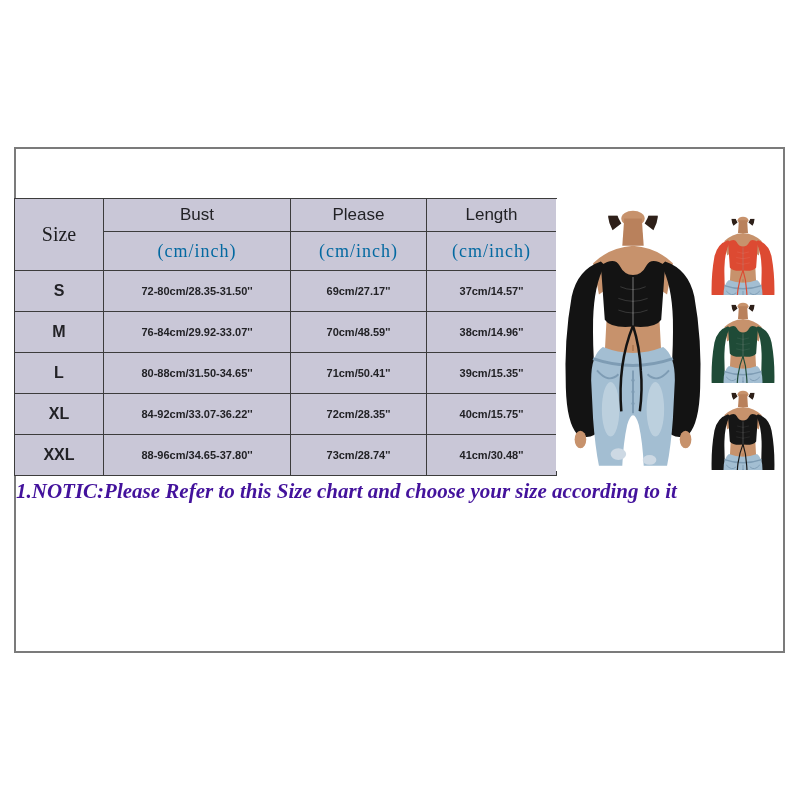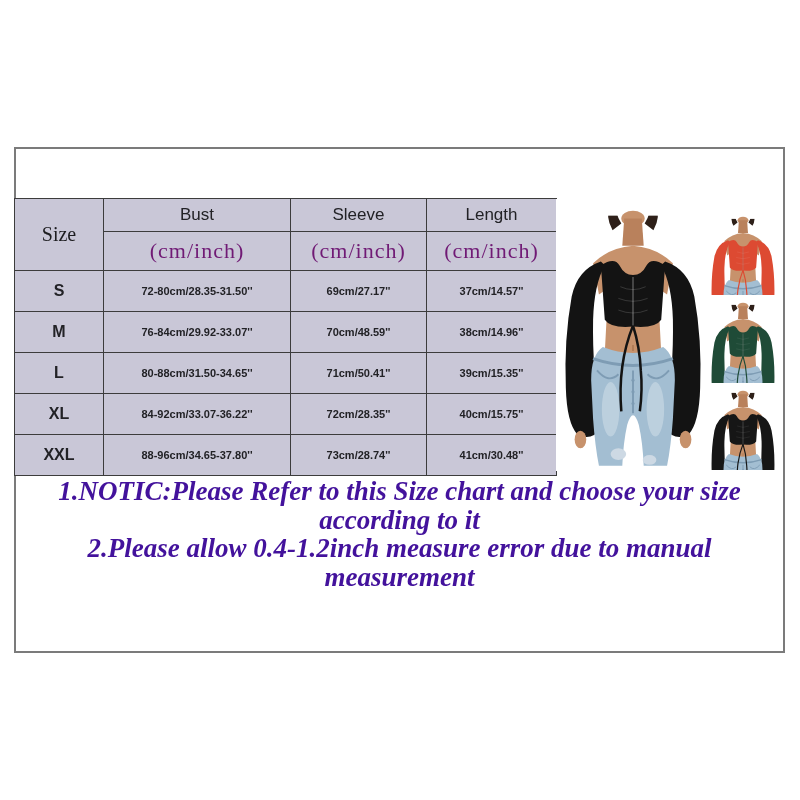--- a/index.html
+++ b/index.html
@@ -24,27 +24,27 @@
     border:1.6px solid #3c3c3c;background:var(--cellbg,#c9c7d7);
     text-align:center;vertical-align:middle;padding:0;overflow:hidden;white-space:nowrap;
   }
   tr.hrow1 td{height:32px;}
   tr.hrow2 td{height:38px;}
   tr.drow td{height:40px;}
   td.sizehead{
     font-family:"Liberation Serif",serif;font-size:20px;color:#1d1d20;font-weight:400;
   }
   td.colhead{font-size:17px;font-weight:400;color:#222226;}
-  td.unit{font-family:"Liberation Serif",serif;font-size:22px;color:#701a75;letter-spacing:1px;}
+  td.unit{font-family:"Liberation Serif",serif;font-size:18px;color:#0369a1;letter-spacing:1px;}
   td.szc{font-size:16px;font-weight:700;color:#222226;}
   td.val{font-size:11px;font-weight:700;color:#222226;}
   .notes{
     position:absolute;left:0;top:328px;width:100%;
-    text-align:center;font-family:"Liberation Serif",serif;
-    font-style:italic;font-weight:700;font-size:27px;line-height:28.5px;
+    font-family:"Liberation Serif",serif;
+    font-style:italic;font-weight:700;font-size:21px;line-height:28.5px;
   }
   .photos{
     position:absolute;left:540px;top:50px;width:227px;height:272px;overflow:hidden;background:#fff;
   }
   .fig{position:absolute;overflow:hidden;}
   .fig svg{display:block;}
   .fig-main{left:4px;top:4px;width:146px;height:266px;}
   .fig-red{left:148px;top:14px;width:78px;height:82px;}
   .fig-green{left:148px;top:100px;width:78px;height:84px;}
   .fig-black{left:148px;top:188px;width:78px;height:83px;}
@@ -109,21 +109,21 @@
       <colgroup>
         <col style="width:89px">
           <col style="width:187px">
           <col style="width:136px">
           <col style="width:130px">
       </colgroup>
       <tbody>
           <tr class="hrow1">
         <td class="sizehead" rowspan="2">Size</td>
         <td class="colhead">Bust</td>
-        <td class="colhead">Sleeve</td>
+        <td class="colhead">Please</td>
         <td class="colhead">Length</td>
       </tr>
       <tr class="hrow2">
         <td class="unit">(cm/inch)</td>
         <td class="unit">(cm/inch)</td>
         <td class="unit">(cm/inch)</td>
       </tr>
       <tr class="drow">
         <td class="szc">S</td>
         <td class="val">72-80cm/28.35-31.50''</td>
@@ -175,17 +175,16 @@
       </div>
       <div class="fig fig-black">
         <svg viewBox="0 0 150 270" style="color: rgb(22, 22, 22);">
             <use href="#fig"></use>
           </svg>
       </div>
     </div>
 
     <div class="notes" style="color: rgb(67, 18, 156);">
       <div>1.NOTIC:Please Refer to this Size chart and choose your size according to it</div>
-      <div>2.Please allow 0.4-1.2inch measure error due to manual measurement</div>
     </div>
 
   </div>
 </div>
 
 </body></html>

